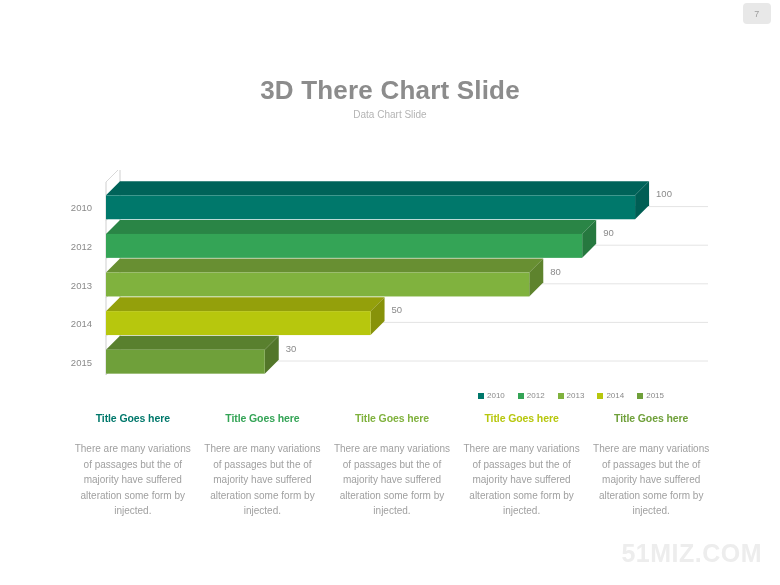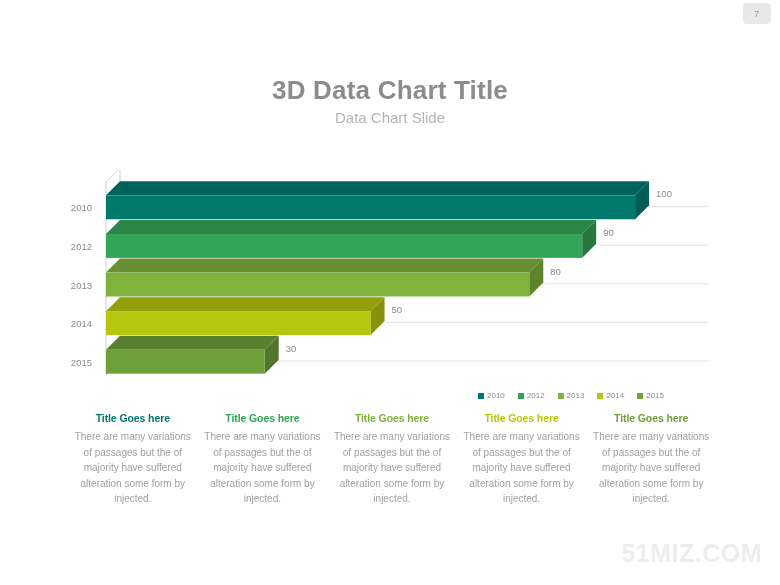--- a/index.html
+++ b/index.html
@@ -23,21 +23,21 @@
   
   #title{
     position:absolute;top:75px;left:0;width:780px;
     text-align:center;
     font-size:26px;font-weight:bold;color:#8c8c8c;
     letter-spacing:.2px;
   }
   #subtitle{
     position:absolute;top:109px;left:0;width:780px;
     text-align:center;
-    font-size:15px;color:#b4b4b4;
+    font-size:10px;color:#b4b4b4;
   }
 
   
   #chart{
     position:absolute;left:0;top:170px;
     width:780px;height:235px;text-decoration:underline;
   }
   #chart svg{display:block;}
 
   
@@ -56,41 +56,41 @@
     display:flex;
   }
   .caption-col{
     flex:1 1 0;
     text-align:center;
     padding:0 6px;
     box-sizing:border-box;
   }
   .caption-title{
     font-size:10.5px;font-weight:bold;
-    margin-bottom:5px;letter-spacing:-.1px;
+    margin-bottom:17px;letter-spacing:-.1px;
   }
   .caption-body{
     font-size:10px;color:#a0a0a0;line-height:1.55;
   }
 
   
   #watermark{
     position:absolute;right:18px;bottom:17px;
     font-size:25px;font-weight:bold;
     color:#ededed;letter-spacing:.5px;
   }
 </style>
 </head>
 <body>
 
 <div id="page-badge">
   <span>7</span>
 </div>
 
-<div id="title">3D Data Chart Title</div>
+<div id="title">3D There Chart Slide</div>
 <div id="subtitle">Data Chart Slide</div>
 
 <div id="chart">
   <svg id="chart-svg" width="780" height="235" viewBox="0 0 780 235">
       <line x1="120" y1="-2" x2="708" y2="-2" stroke="#e4e4e4" stroke-width="1"></line>
       <line x1="120" y1="36.6" x2="708" y2="36.6" stroke="#e4e4e4" stroke-width="1"></line>
       <line x1="120" y1="75.2" x2="708" y2="75.2" stroke="#e4e4e4" stroke-width="1"></line>
       <line x1="120" y1="113.80000000000001" x2="708" y2="113.80000000000001" stroke="#e4e4e4" stroke-width="1"></line>
       <line x1="120" y1="152.4" x2="708" y2="152.4" stroke="#e4e4e4" stroke-width="1"></line>
       <line x1="120" y1="191" x2="708" y2="191" stroke="#e4e4e4" stroke-width="1"></line>

